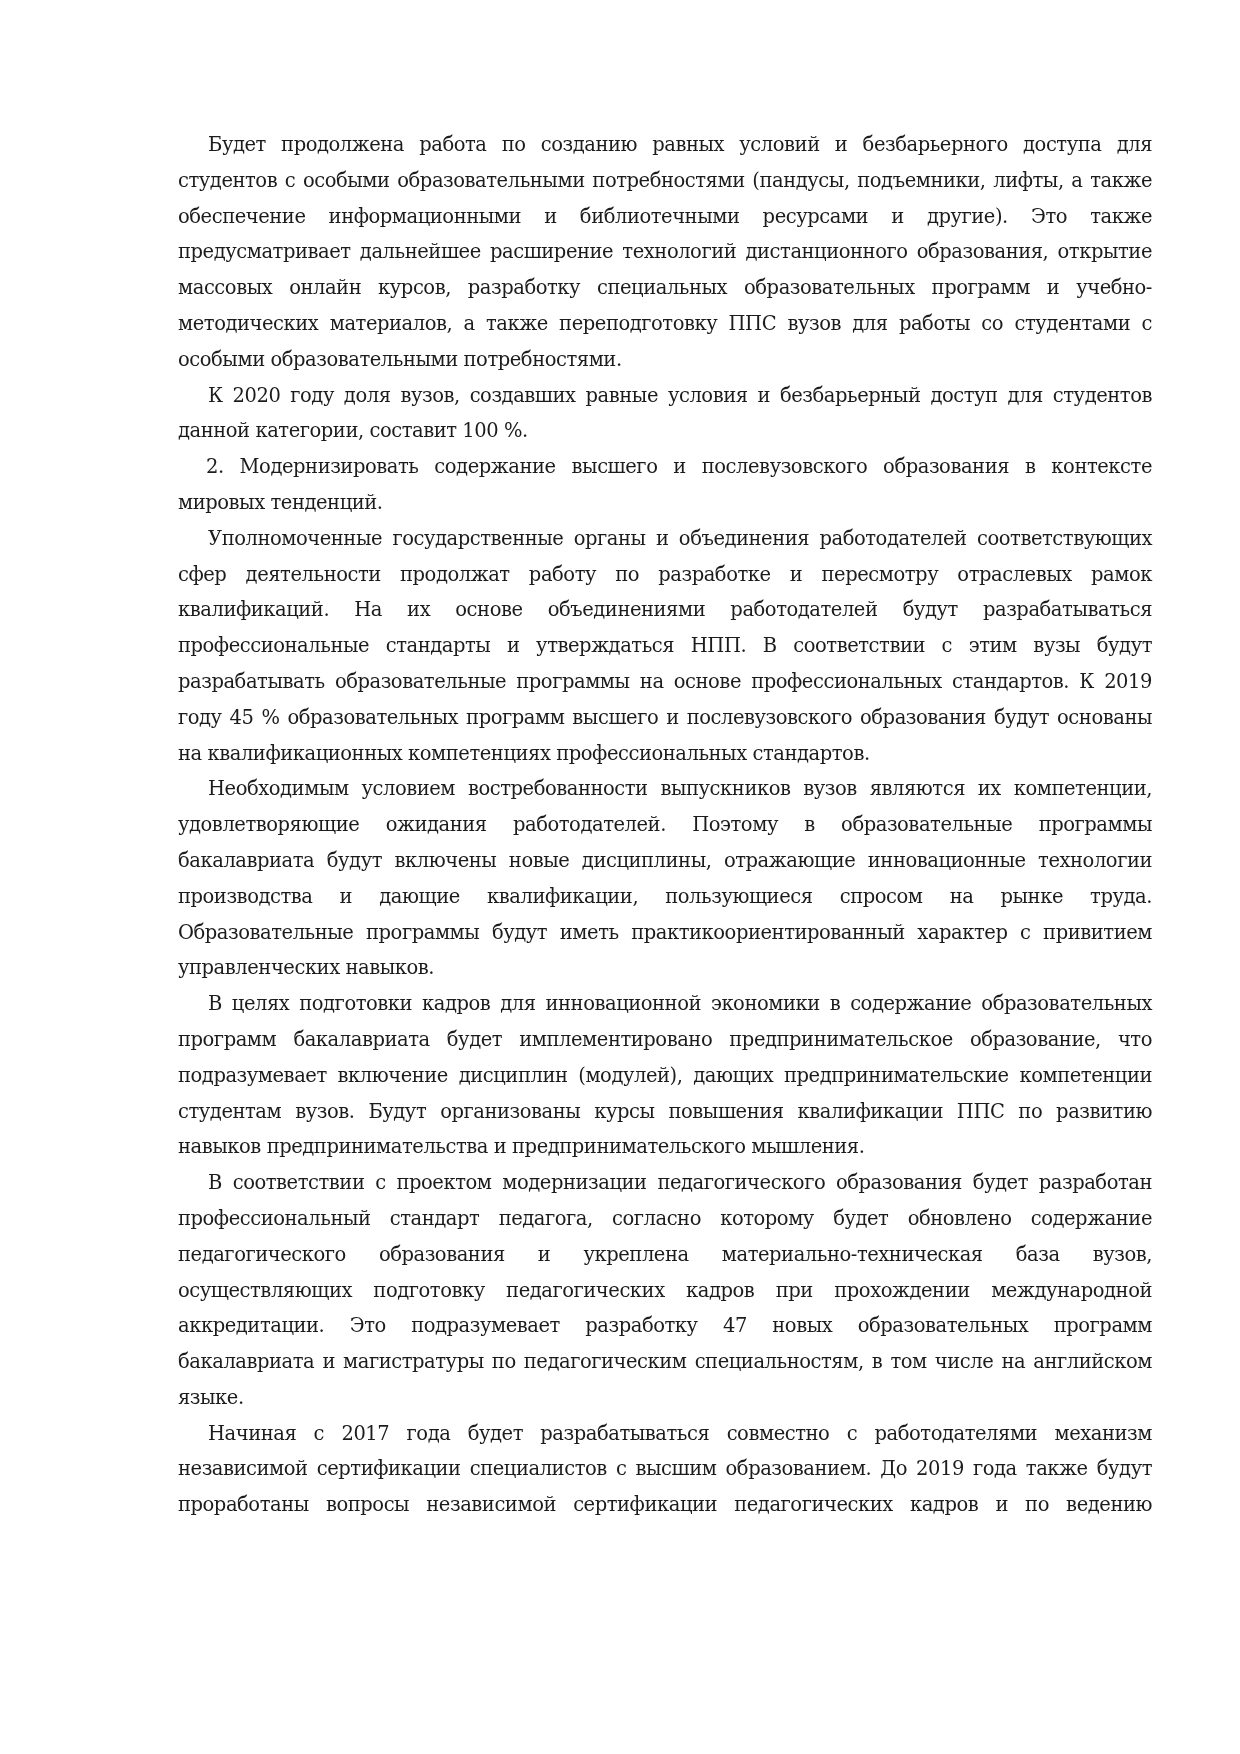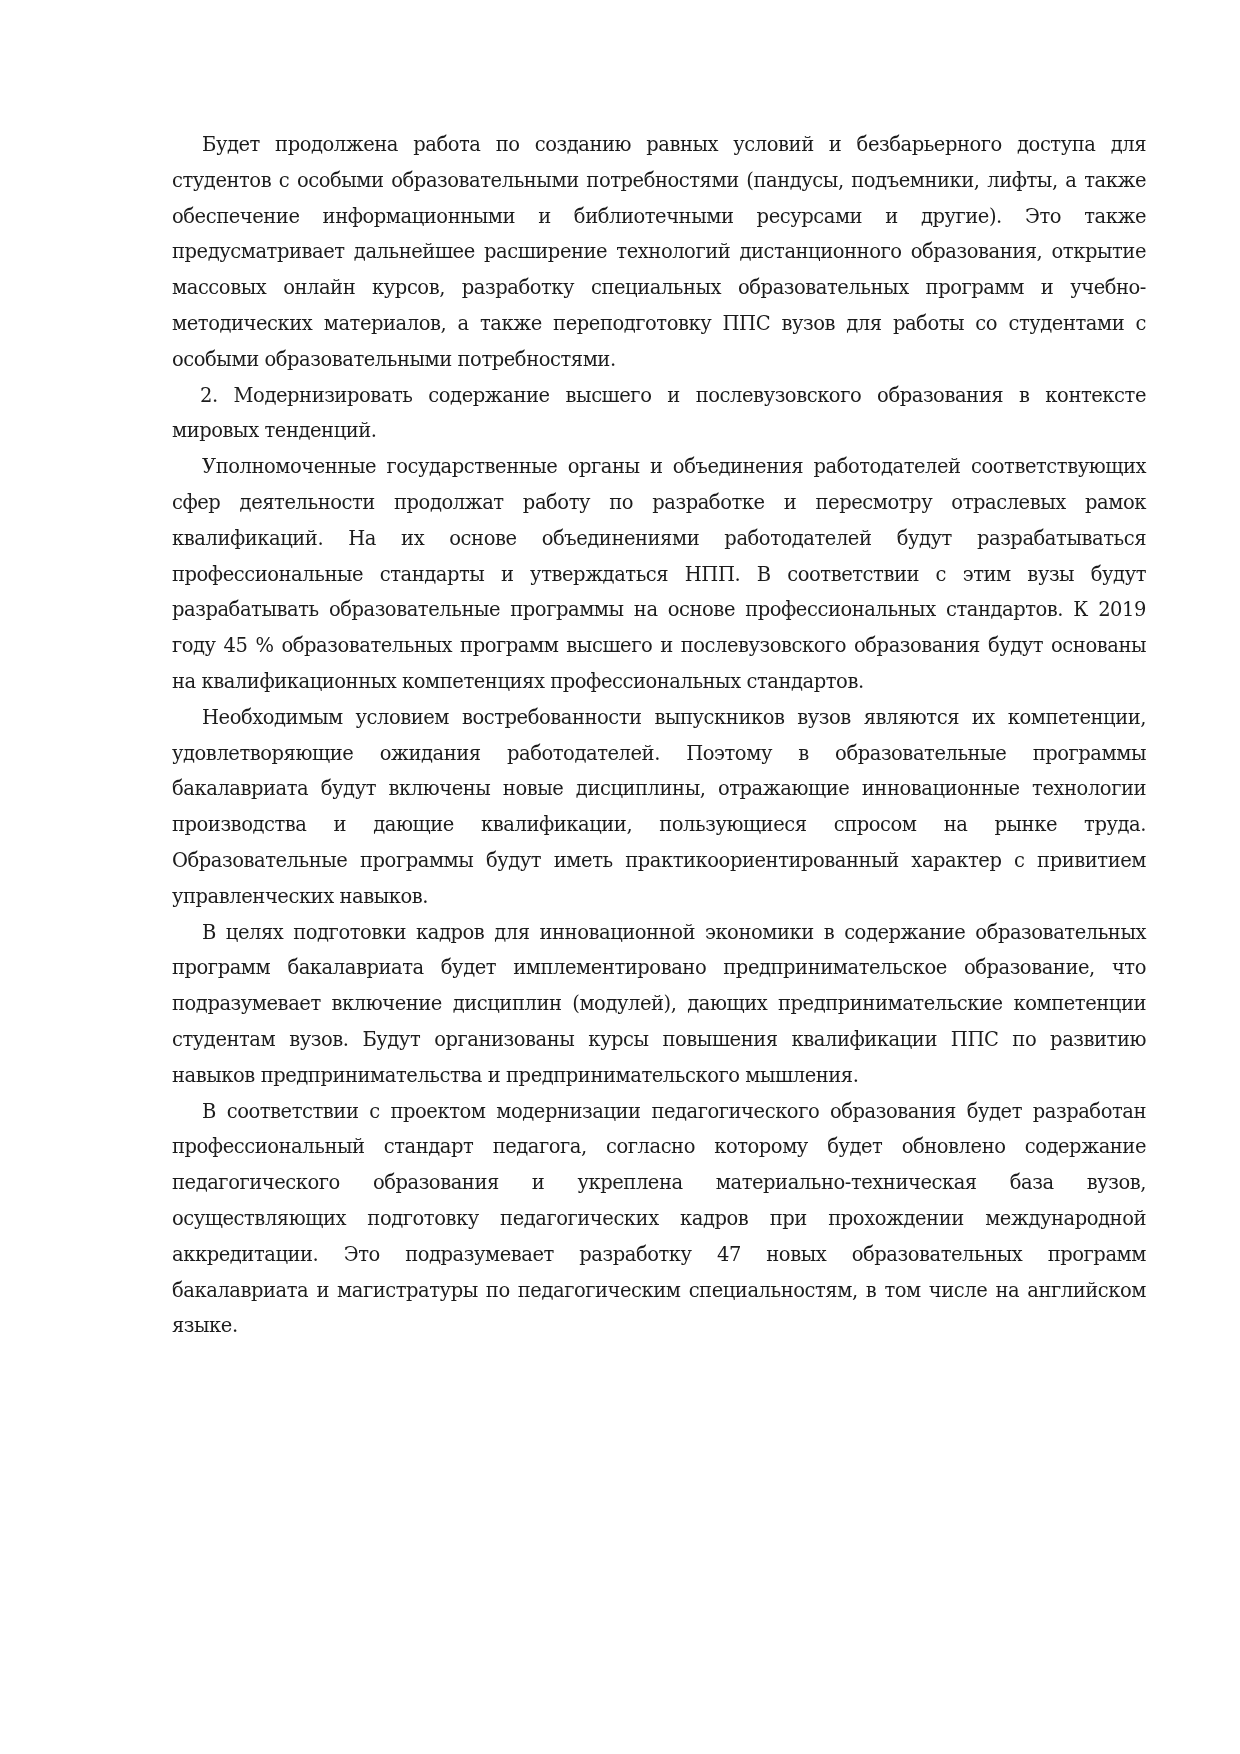--- a/index.html
+++ b/index.html
@@ -8,21 +8,21 @@
       background: #ffffff;
     }
     body {
       width: 1240px;
       height: 1754px;
       position: relative;
       overflow: hidden;
     }
     .page {
       position: absolute;
-      left: 172px;
+      left: 178px;
       top: 127px;
       width: 974px;
       color: #1c1c1c;
       font-family: "DejaVu Serif", "Liberation Serif", serif;
       font-size: 19.5px;
       line-height: 35.8px;
       letter-spacing: -0.45px;
       word-spacing: 0px;
     }
     .page p {
@@ -35,18 +35,20 @@
     }
     .page p.cut {
       text-align-last: justify;
     }
   </style>
 </head>
 <body>
 
 <div class="page">
   <p>Будет продолжена работа по созданию равных условий и безбарьерного доступа для студентов с особыми образовательными потребностями (пандусы, подъемники, лифты, а также обеспечение информационными и библиотечными ресурсами и другие). Это также предусматривает дальнейшее расширение технологий дистанционного образования, открытие массовых онлайн курсов, разработку специальных образовательных программ и учебно-методических материалов, а также переподготовку ППС вузов для работы со студентами с особыми образовательными потребностями.</p>
+  <p>К 2020 году доля вузов, создавших равные условия и безбарьерный доступ для студентов данной категории, составит 100 %.</p>
   <p class="numbered">2. Модернизировать содержание высшего и послевузовского образования в контексте мировых тенденций.</p>
   <p>Уполномоченные государственные органы и объединения работодателей соответствующих сфер деятельности продолжат работу по разработке и пересмотру отраслевых рамок квалификаций. На их основе объединениями работодателей будут разрабатываться профессиональные стандарты и утверждаться НПП. В соответствии с этим вузы будут разрабатывать образовательные программы на основе профессиональных стандартов. К 2019 году 45 % образовательных программ высшего и послевузовского образования будут основаны на квалификационных компетенциях профессиональных стандартов.</p>
   <p>Необходимым условием востребованности выпускников вузов являются их компетенции, удовлетворяющие ожидания работодателей. Поэтому в образовательные программы бакалавриата будут включены новые дисциплины, отражающие инновационные технологии производства и дающие квалификации, пользующиеся спросом на рынке труда. Образовательные программы будут иметь практикоориентированный характер с привитием управленческих навыков.</p>
   <p>В целях подготовки кадров для инновационной экономики в содержание образовательных программ бакалавриата будет имплементировано предпринимательское образование, что подразумевает включение дисциплин (модулей), дающих предпринимательские компетенции студентам вузов. Будут организованы курсы повышения квалификации ППС по развитию навыков предпринимательства и предпринимательского мышления.</p>
   <p>В соответствии с проектом модернизации педагогического образования будет разработан профессиональный стандарт педагога, согласно которому будет обновлено содержание педагогического образования и укреплена материально-техническая база вузов, осуществляющих подготовку педагогических кадров при прохождении международной аккредитации. Это подразумевает разработку 47 новых образовательных программ бакалавриата и магистратуры по педагогическим специальностям, в том числе на английском языке.</p>
+  <p class="cut">Начиная с 2017 года будет разрабатываться совместно с работодателями механизм независимой сертификации специалистов с высшим образованием. До 2019 года также будут проработаны вопросы независимой сертификации педагогических кадров и по ведению</p>
 </div>
 
 </body></html>

